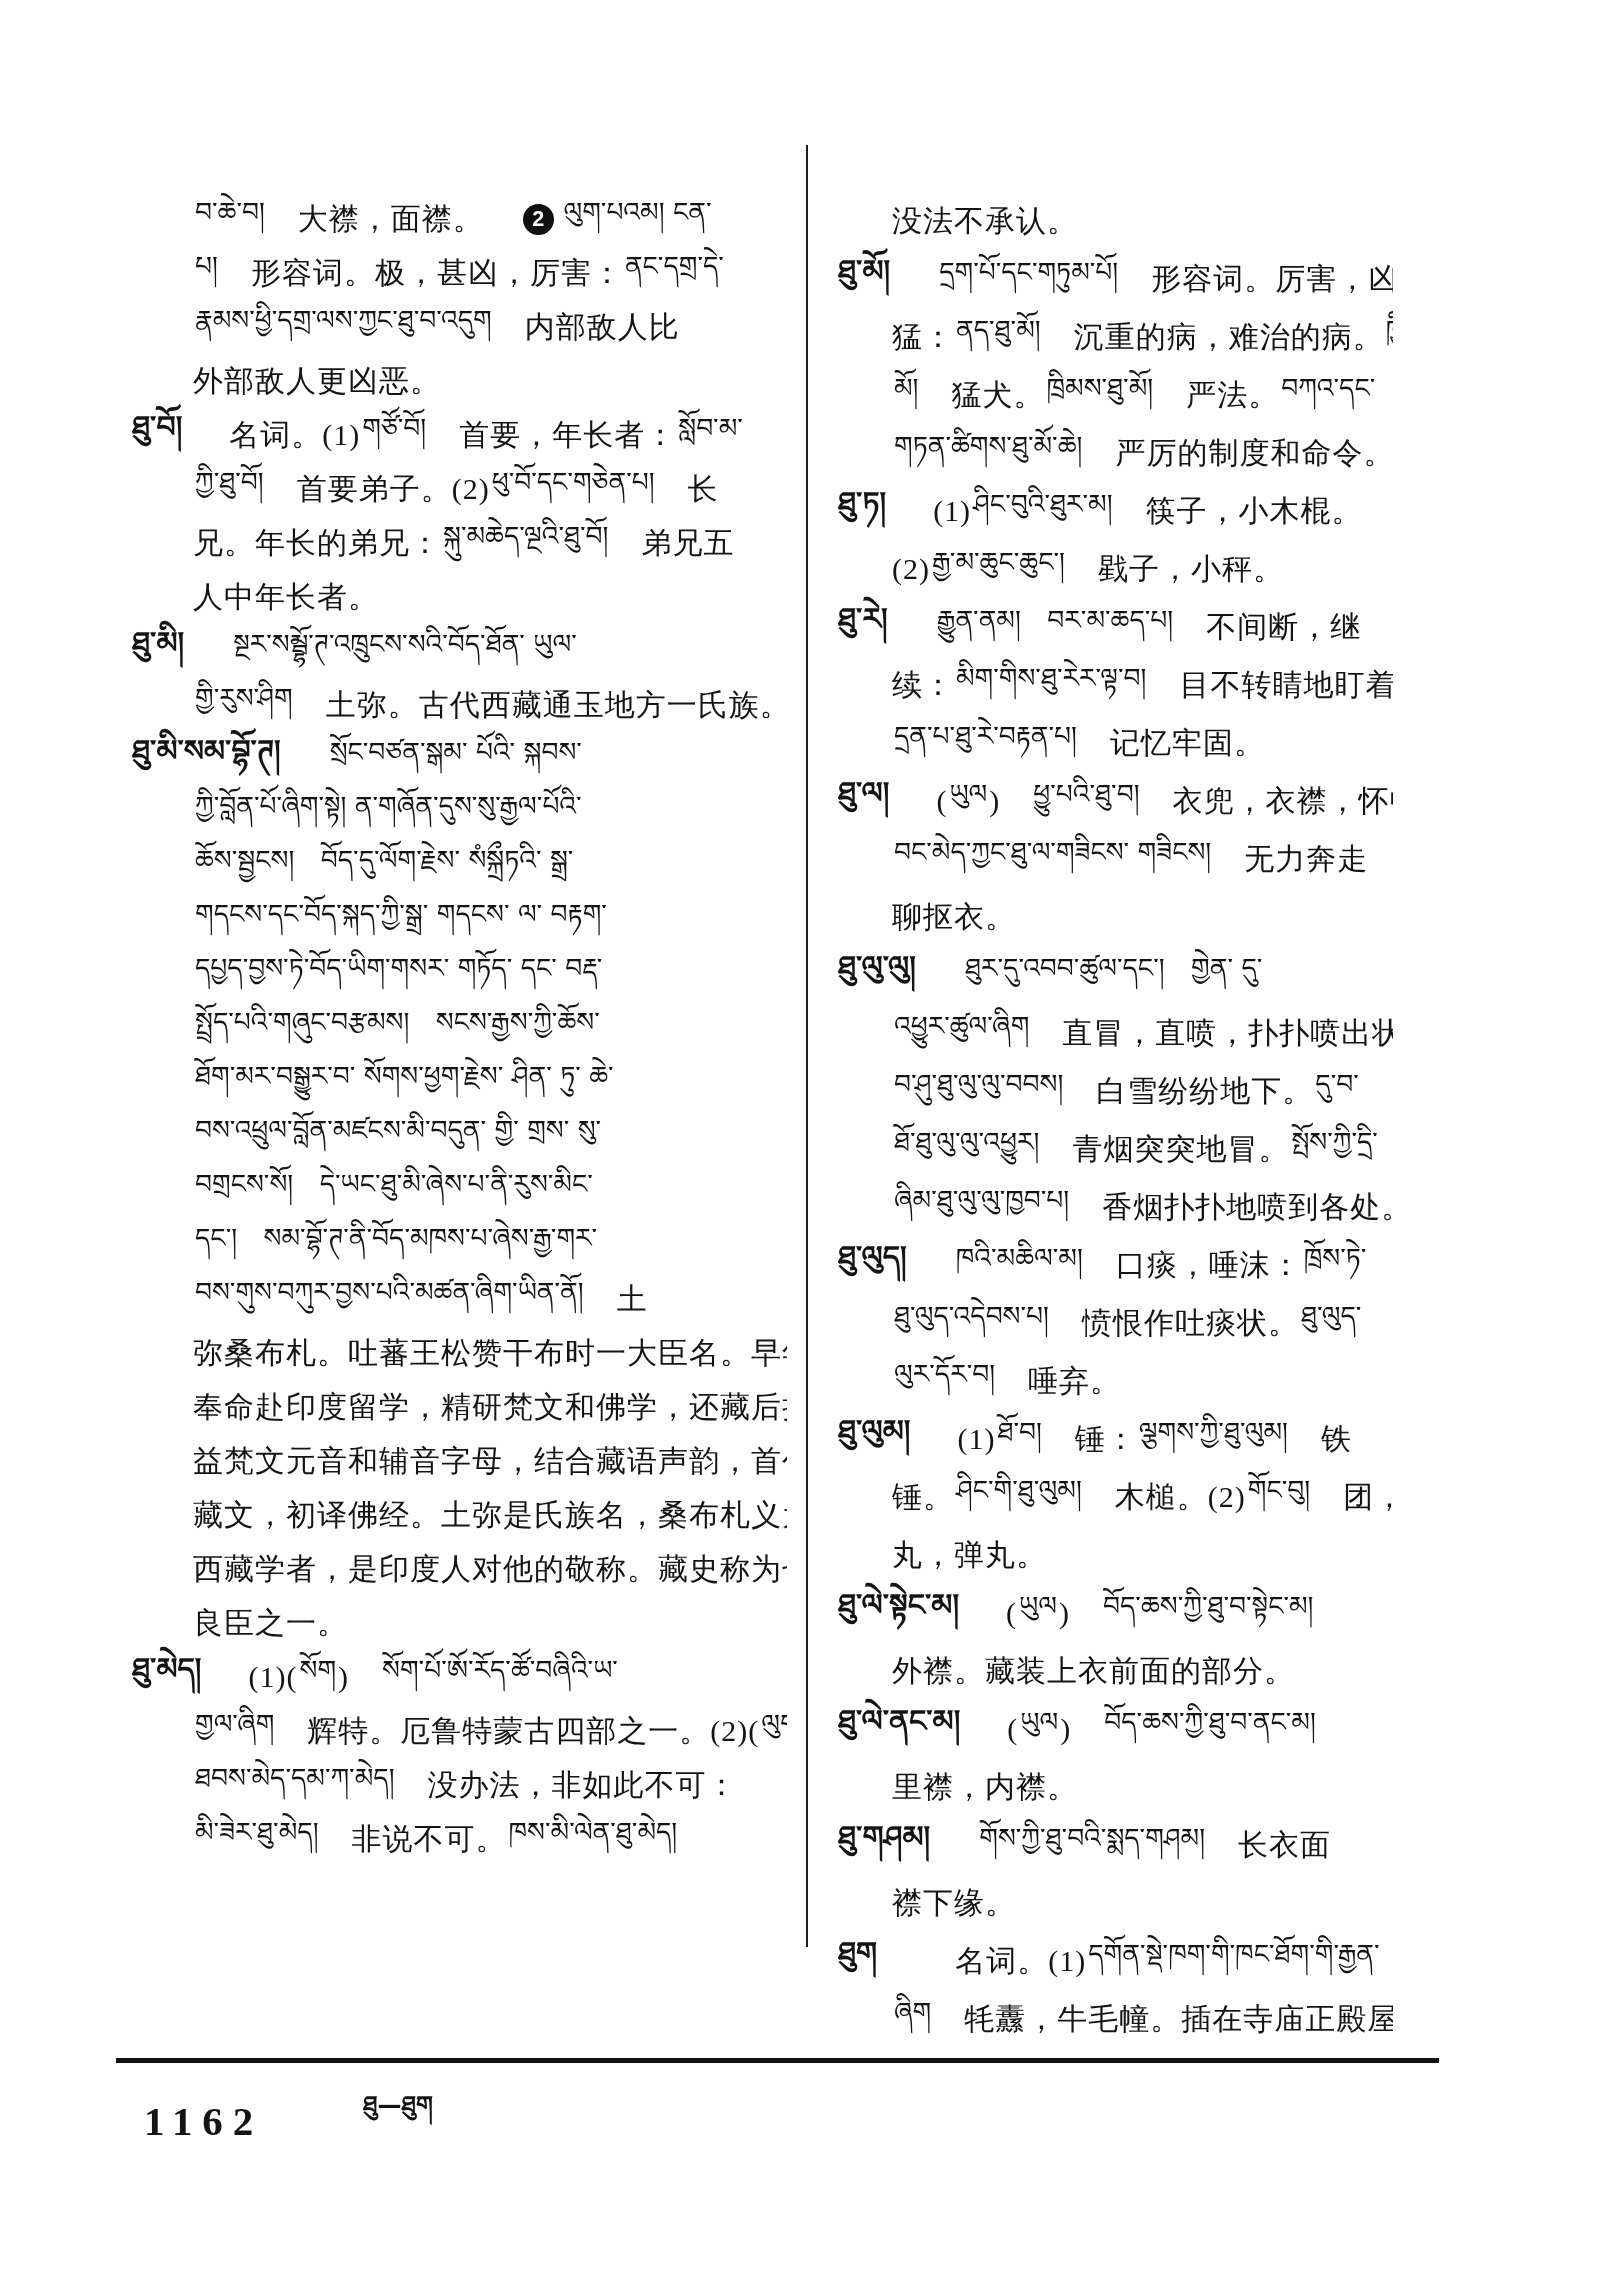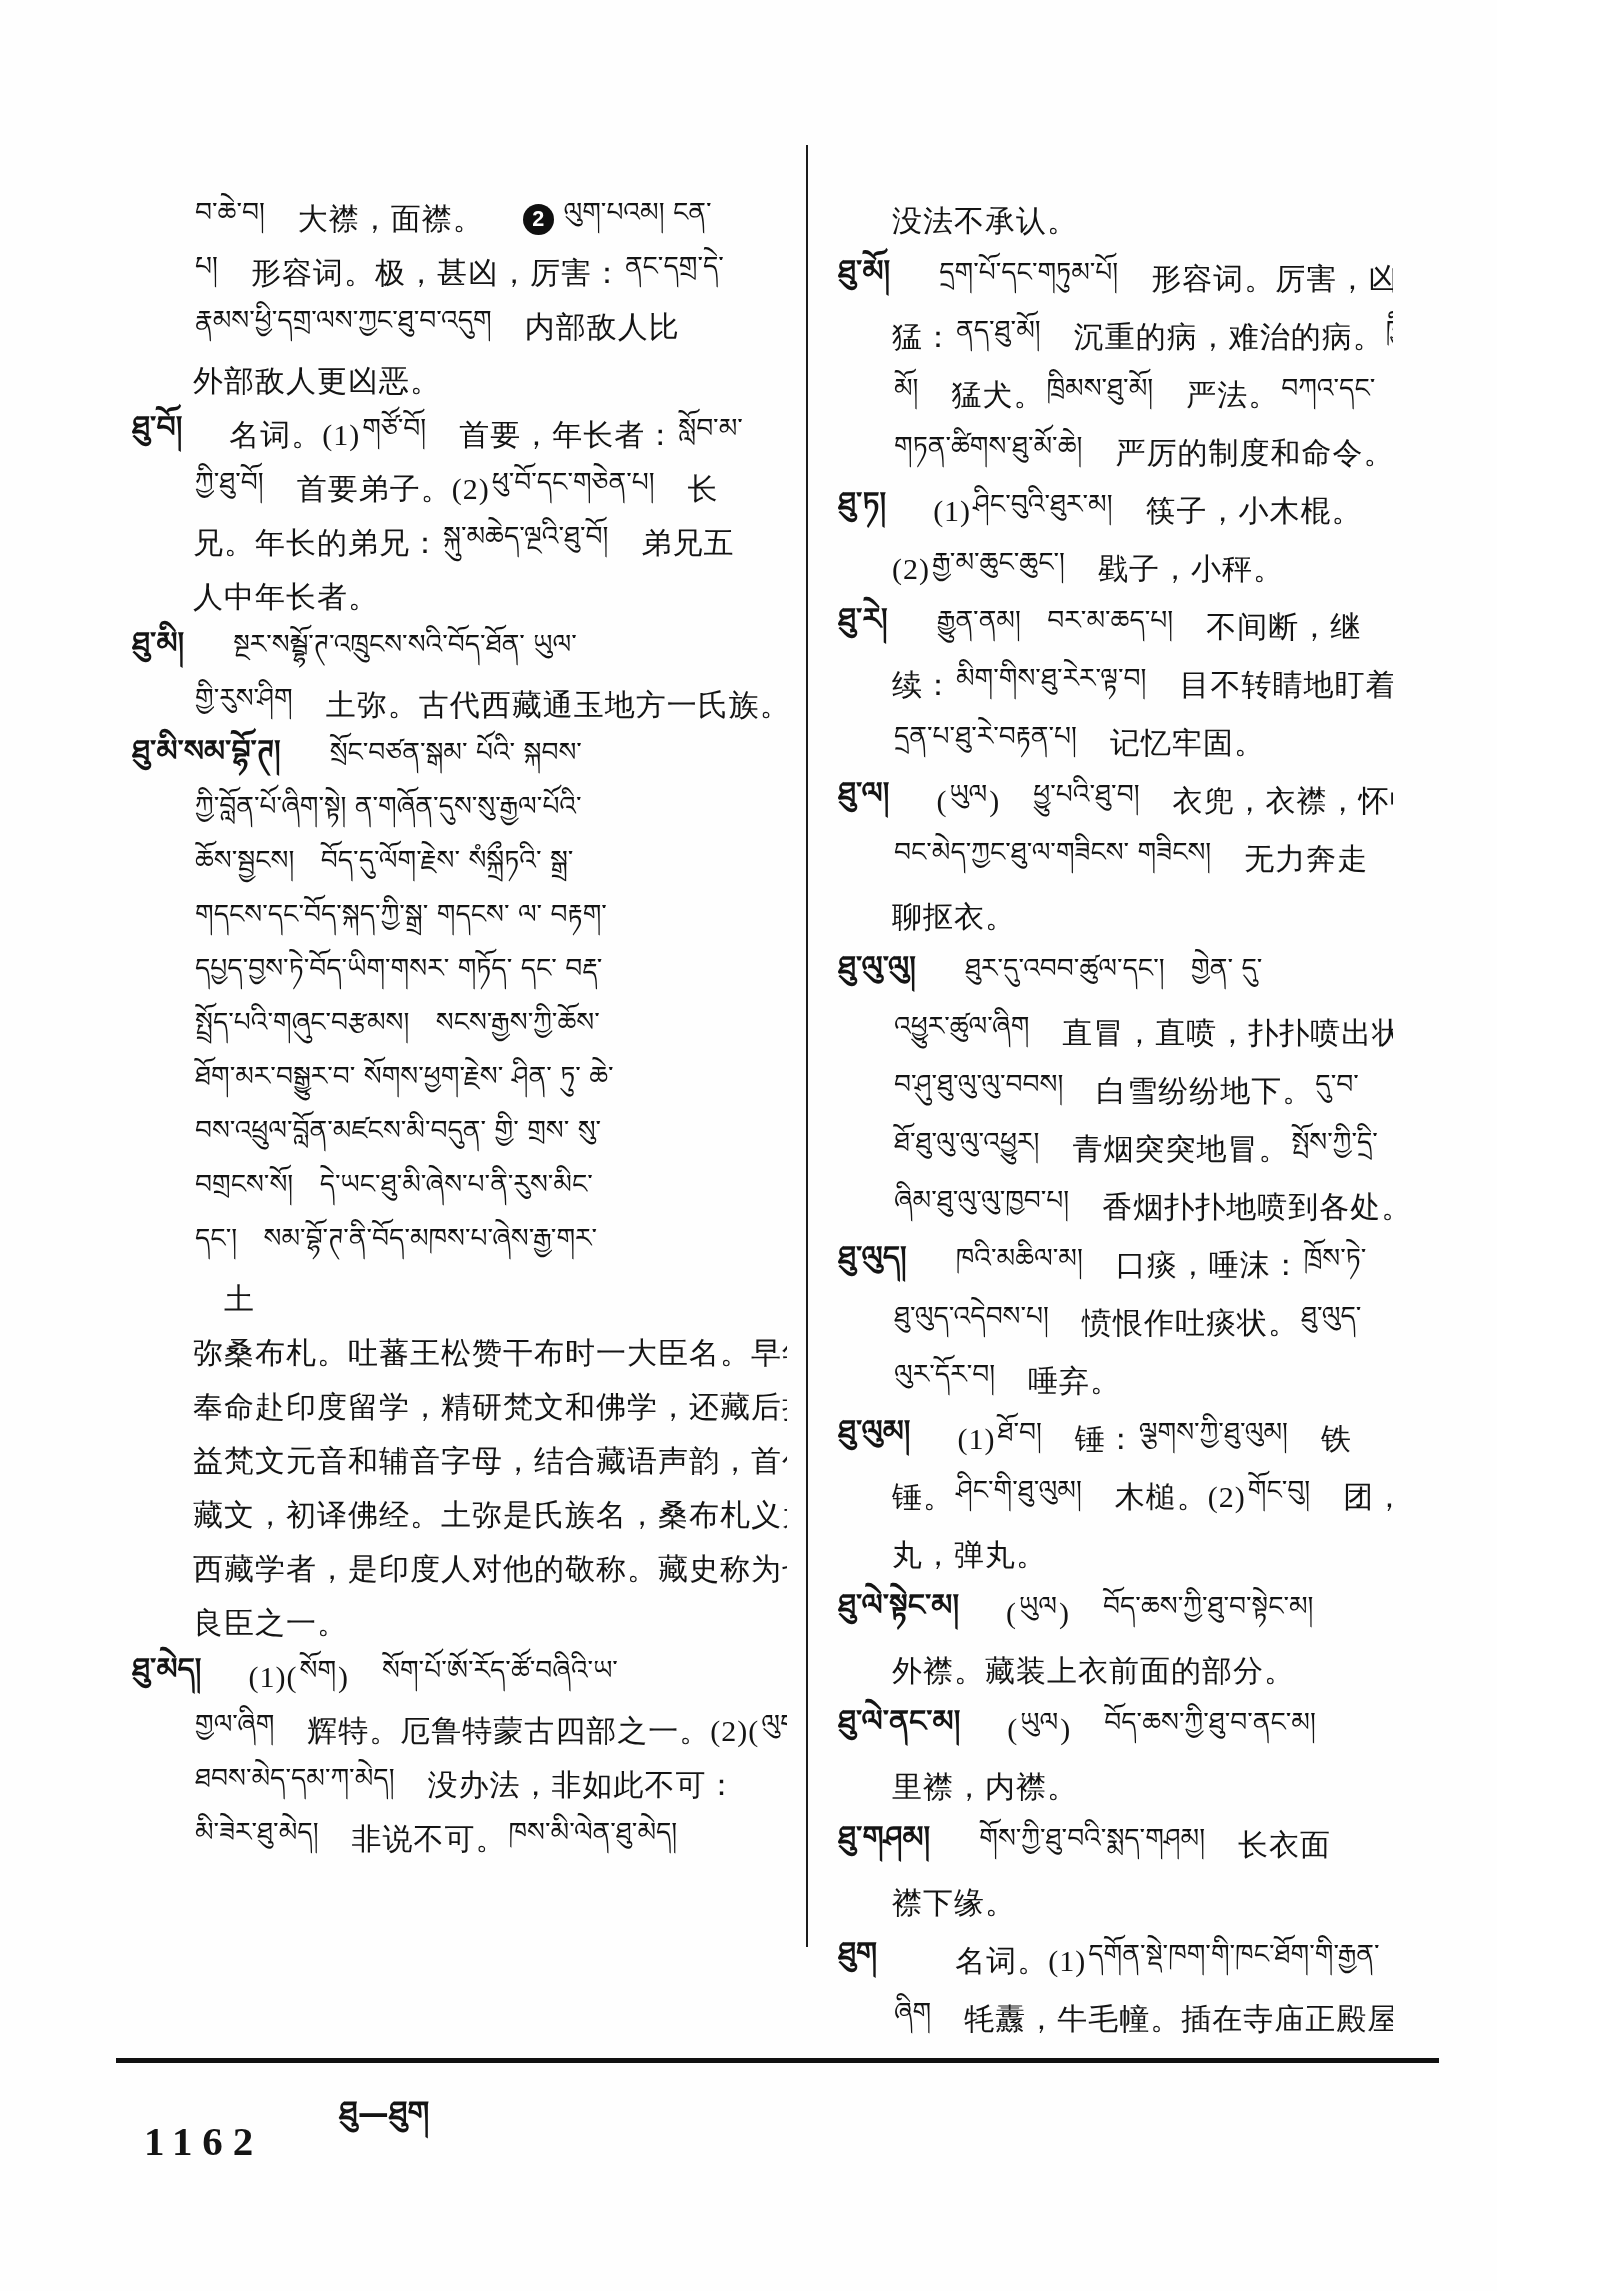--- a/index.html
+++ b/index.html
@@ -26,21 +26,21 @@
     display:inline-flex;align-items:center;justify-content:center;
     width:31px;height:31px;border-radius:50%;
     background:#101010;color:#ffffff;
     font-size:21.6px;font-weight:700;margin:0 7.8px;
     font-family:"Liberation Sans",sans-serif;
   }
   .divider{position:absolute;left:806px;top:145px;width:2px;height:1802px;background:#1c1c1c;}
   .footer-rule{position:absolute;left:116px;top:2058px;width:1323px;height:4.9px;background:#111;}
   .footer{position:absolute;left:144px;top:2078px;display:flex;align-items:flex-end;}
   .page-num{font-size:41px;letter-spacing:9.8px;font-weight:600;}
-  .running-head{font-size:31px;font-weight:700;margin-left:76px;font-family:"DejaVu Sans","Liberation Sans",sans-serif;}
+  .running-head{font-size:24px;font-weight:700;margin-left:100px;font-family:"DejaVu Sans","Liberation Sans",sans-serif;}
   .streak{
     position:absolute;
     background:repeating-linear-gradient(0deg,#0c0c0c 0 2.9px,#4a4a4a 2.9px 3.9px,#161616 3.9px 5.9px,#6e6e6e 5.9px 6.9px);
     opacity:.92;
   }
   .dash{position:absolute;background:#2a2a2a;}
 </style>
 </head>
 <body>
 
@@ -118,20 +118,21 @@
       <div class="line ind">
         <span class="s-tib">བས་འཕྲུལ་བློན་མཛངས་མི་བདུན་ གྱི་ གྲས་ སུ་</span>
       </div>
       <div class="line ind">
         <span class="s-tib">བགྲངས་སོ།　དེ་ཡང་ཐུ་མི་ཞེས་པ་ནི་རུས་མིང་</span>
       </div>
       <div class="line ind">
         <span class="s-tib">དང་།　སམ་བྷོ་ཊ་ནི་བོད་མཁས་པ་ཞེས་རྒྱ་གར་</span>
       </div>
       <div class="line ind">
+        <span class="s-tib">བས་གུས་བཀུར་བྱས་པའི་མཚན་ཞིག་ཡིན་ནོ།</span>
         <span class="s-zh">　土</span>
       </div>
       <div class="line ind">
         <span class="s-zh">弥桑布札。吐蕃王松赞干布时一大臣名。早年</span>
       </div>
       <div class="line ind">
         <span class="s-zh">奉命赴印度留学，精研梵文和佛学，还藏后损</span>
       </div>
       <div class="line ind">
         <span class="s-zh">益梵文元音和辅音字母，结合藏语声韵，首创</span>

